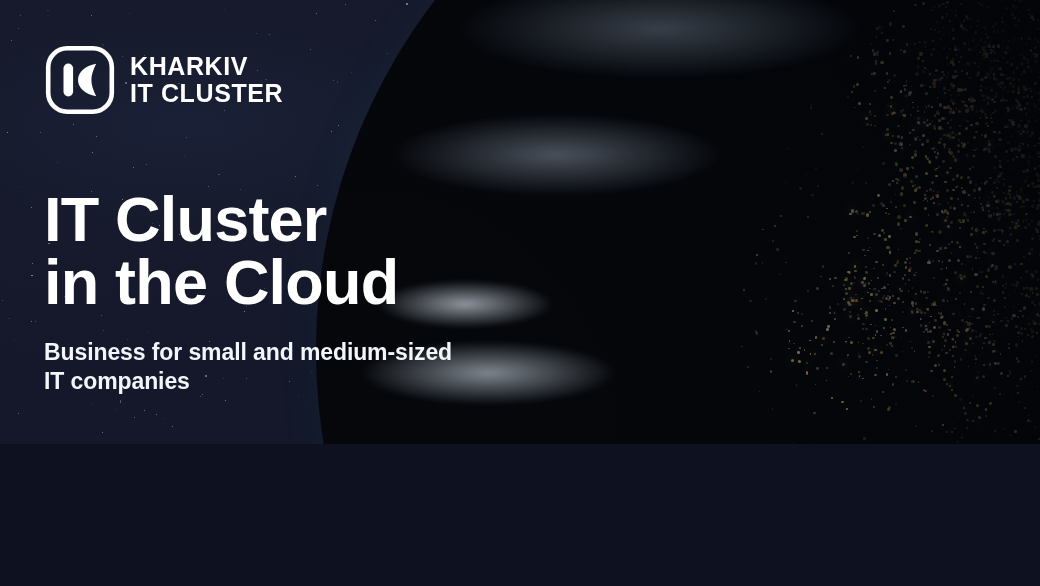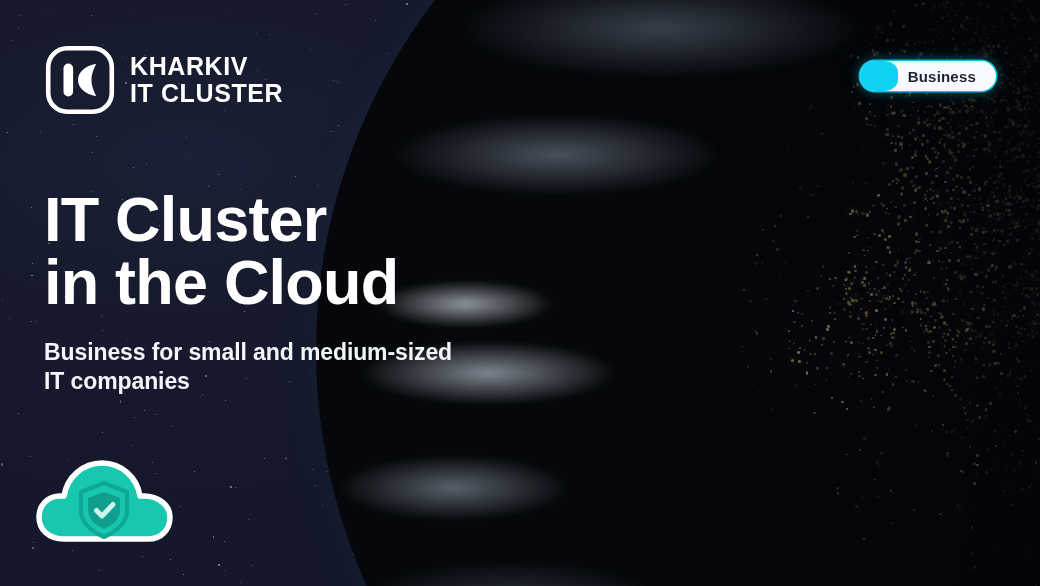--- a/index.html
+++ b/index.html
@@ -1,19 +1,19 @@
 <!DOCTYPE html>
 <html><head>
 <meta charset="utf-8">
 <style>
   * { margin:0; padding:0; box-sizing:border-box; }
   html,body { background:#0e1220; }
   .stage{
     position:relative;
-    width:1040px; height:586px;
+    width:1040px; height:444px;
     overflow:hidden;
     background:#7f1d1d;
     font-family:"Liberation Sans", sans-serif;
     -webkit-font-smoothing:antialiased;
   }
 
   
   .space-bg{
     position:absolute; inset:0;
     background:
@@ -2016,24 +2016,20 @@
         <path d="M52.2 19.8 C41.0 21.6 34.0 28.4 34.0 36.0 C34.0 43.6 41.0 50.4 52.2 52.2
                  C49.0 45.8 47.4 41.0 47.4 36.0 C47.4 31.0 49.0 26.2 52.2 19.8 Z" fill="#ffffff"></path>
       </svg>
     </span>
     <span class="logo-words">
       <span>KHARKIV</span><br>
       <span>IT CLUSTER</span>
     </span>
   </div>
 
-  <div class="badge">
-    <span class="badge-dot"></span>
-    <span class="badge-label">Business</span>
-  </div>
 
   <div class="hero">
     <h1 class="hero-title">IT Cluster
 in the Cloud</h1>
     <p class="hero-sub">Business for small and medium-sized
 IT companies</p>
   </div>
 
   <span class="cloud-icon">
     <svg viewBox="0 0 152 100" width="152" height="100" aria-hidden="true">

